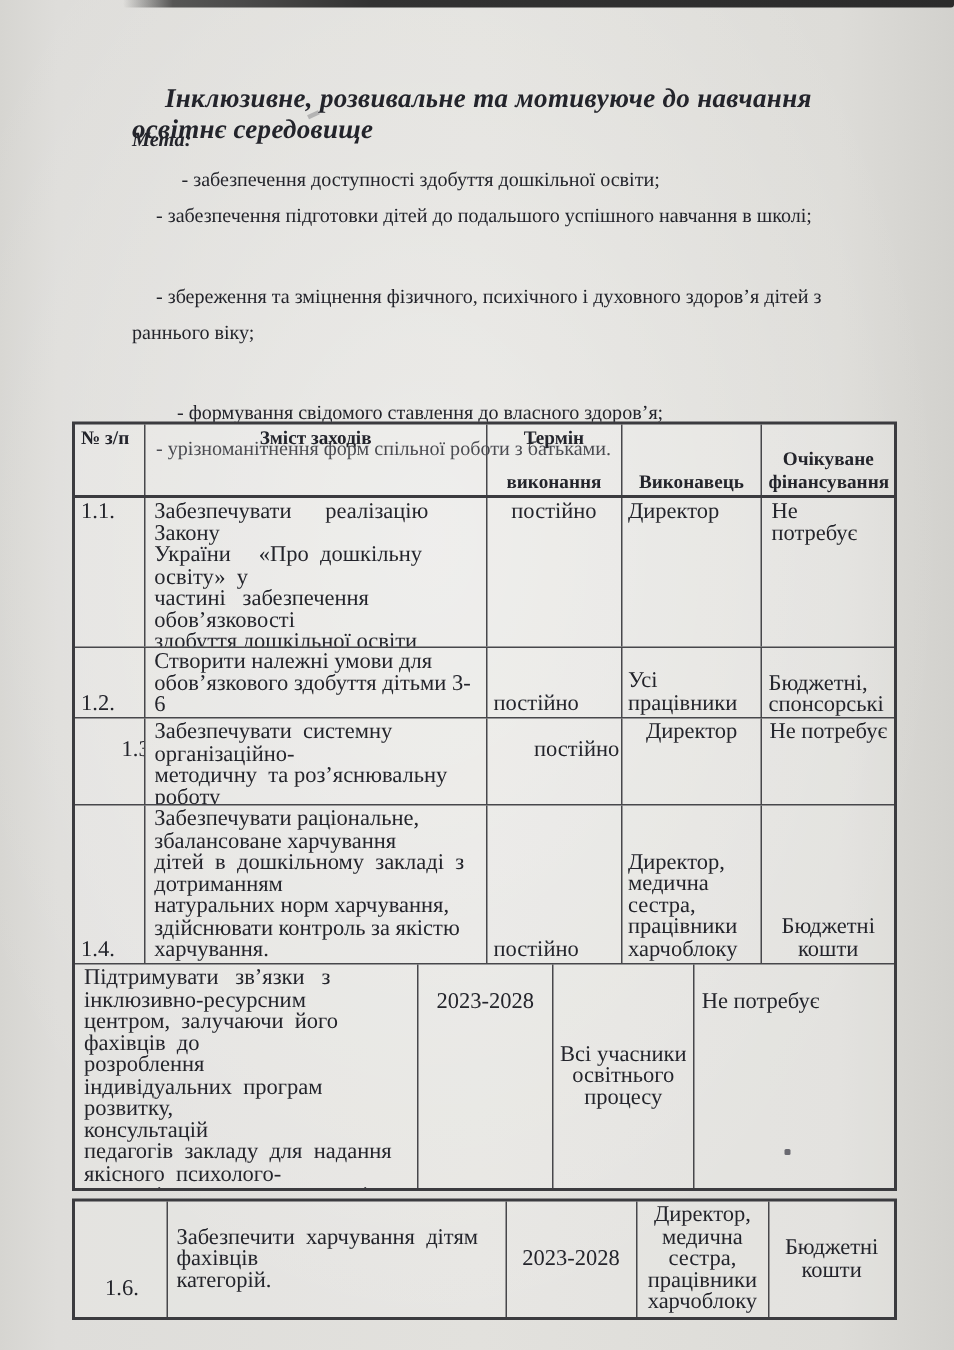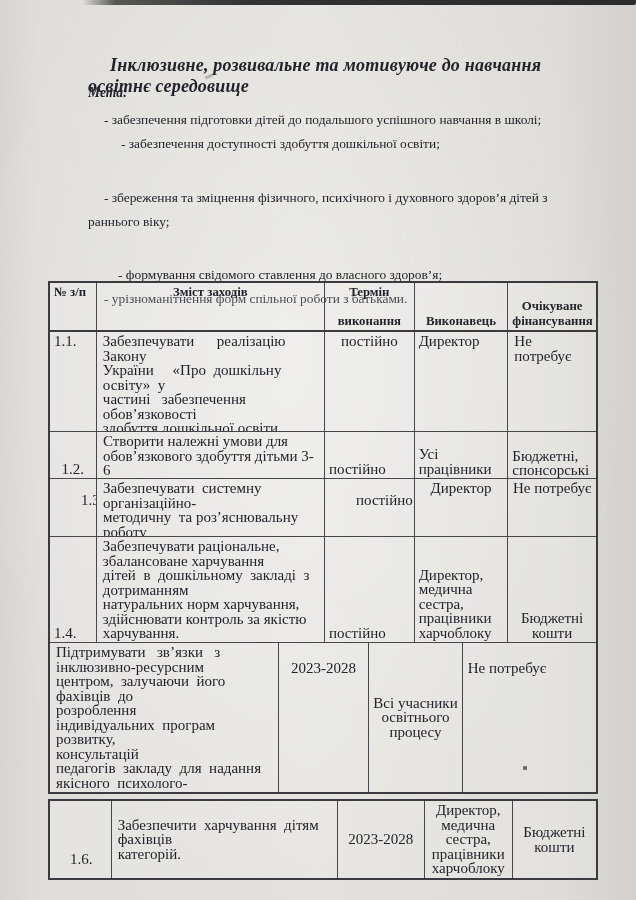--- a/index.html
+++ b/index.html
@@ -72,21 +72,21 @@
   .h-fund{ justify-content:flex-end; text-align:center; }
   .h-num{ justify-content:flex-start; }
   .h-content{ text-align:center; }
 
   
   .jt{ justify-content:flex-start; }
   .jm{ justify-content:center; }
   .jb{ justify-content:flex-end; }
   .ac{ text-align:center; }
   .al{ text-align:left; }
-  .ar{ text-align:right; }
+  .ar{ text-align:left; }
   .pl6{ padding-left:6px; }
   .pr12{ padding-right:12px; }
   .pt14{ padding-top:14px;padding-left:31px; }
   .pt18{ padding-top:18px; }
   
   .r-hdr{ height:49px; }
   .r1{ height:100px; }
   .r2{ height:47px; }
   .r3{ height:58px; }
   .r4{ height:106px; }
@@ -97,22 +97,22 @@
 
 <div class="page">
   <div class="scan-edge-top"></div>
   <div class="speck1"></div>
   <div class="speck2"></div>
 
   <div class="title">Інклюзивне, розвивальне та мотивуюче до навчання освітнє середовище</div>
   <div class="meta-label">Мета:</div>
 
   <div class="goals">
+    <p class="goal g1">- забезпечення доступності здобуття дошкільної освіти;</p>
     <p class="goal g2">- забезпечення підготовки дітей до подальшого успішного навчання в школі;</p>
-    <p class="goal g1">- забезпечення доступності здобуття дошкільної освіти;</p>
     <p class="goal g3">- збереження та зміцнення фізичного, психічного і духовного здоров’я дітей з
 раннього віку;</p>
     <p class="goal g4">- формування свідомого ставлення до власного здоров’я;</p>
     <p class="goal g5">- урізноманітнення форм спільної роботи з батьками.</p>
   </div>
 
   <div class="tbl t-main">
     <div class="trow hdr r-hdr">
       <div class="tc c1 h-num">№ з/п</div>
       <div class="tc c2 h-content">Зміст заходів</div>

